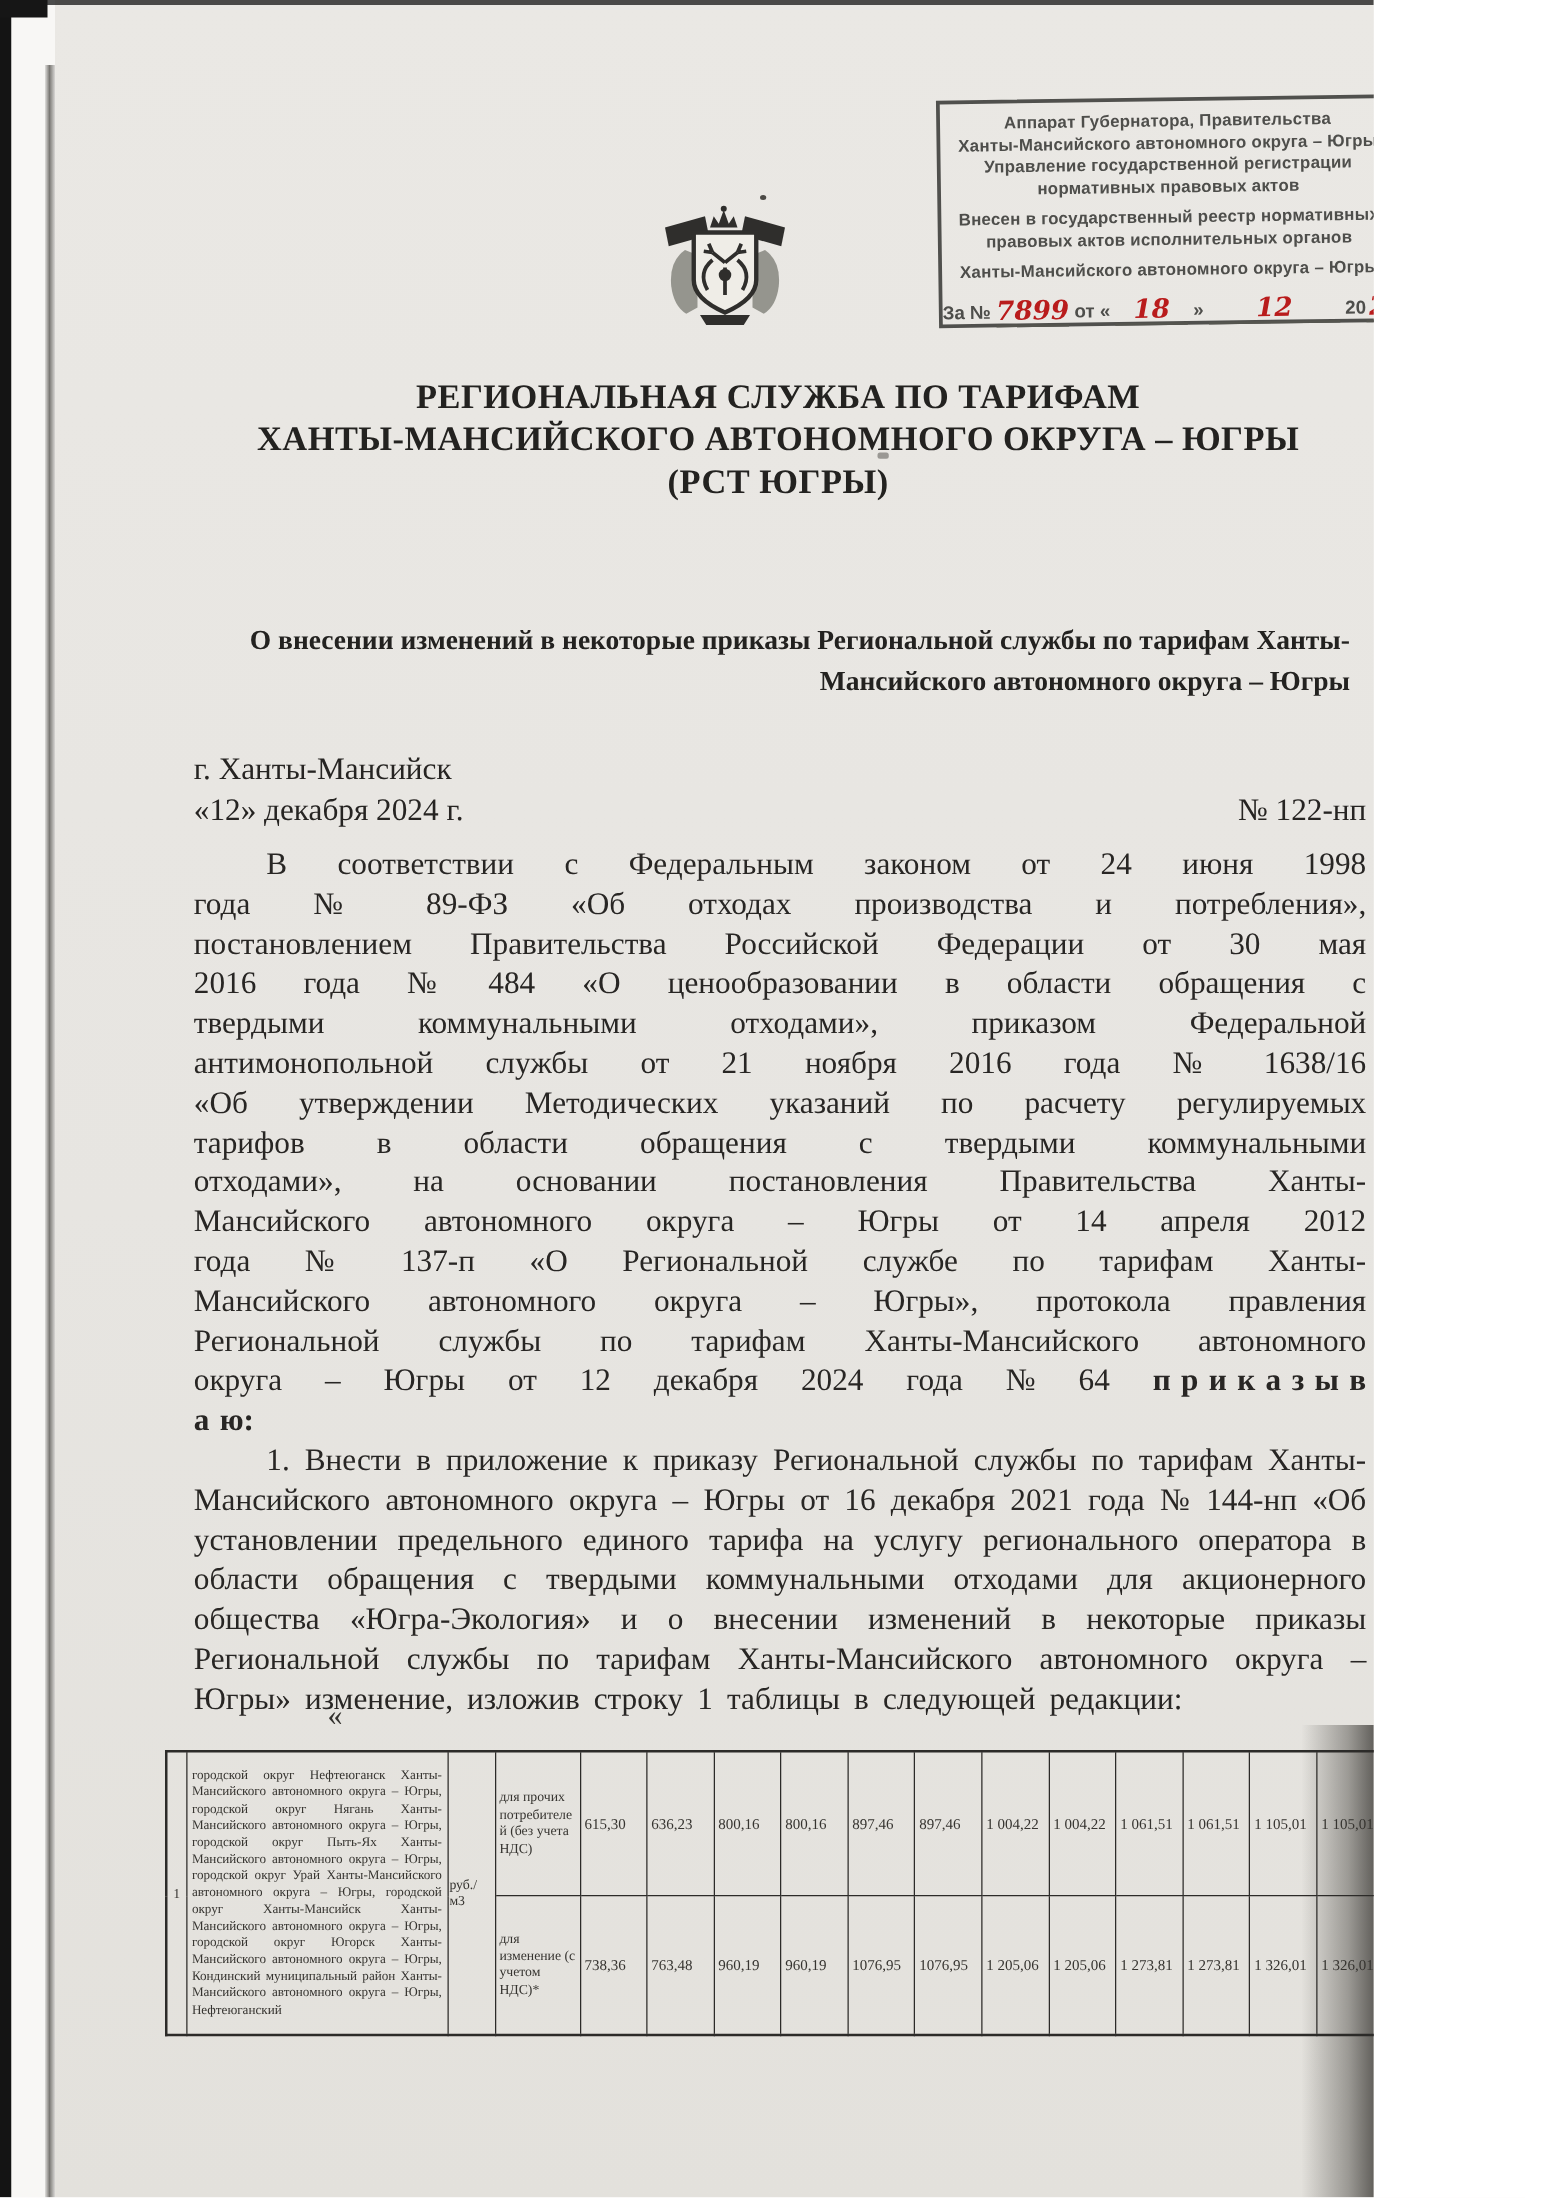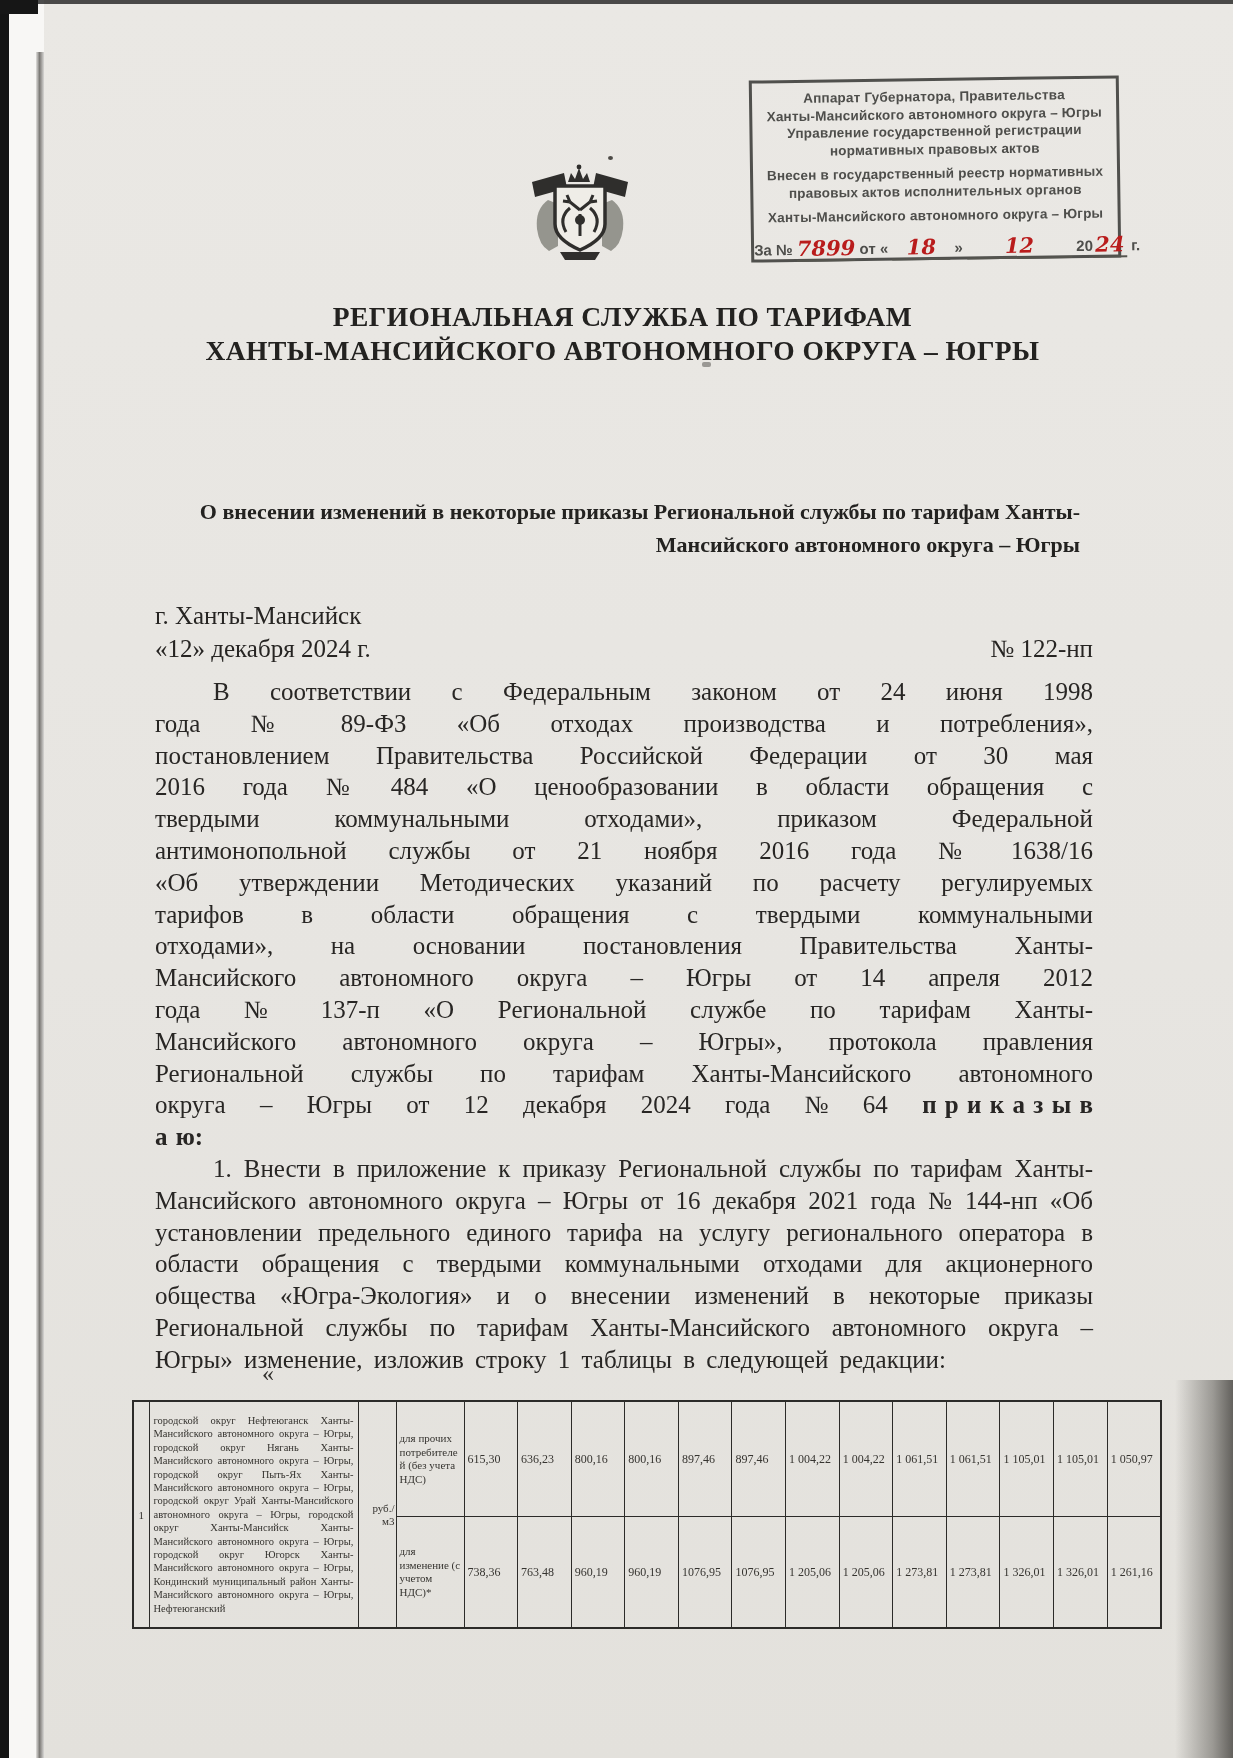--- a/index.html
+++ b/index.html
@@ -1,16 +1,16 @@
 <!DOCTYPE html>
 <html><head>
 <meta charset="utf-8">
 <style>
   html,body{margin:0;padding:0;background:#ffffff;}
-  #page{position:relative;width:1233px;height:1758px;overflow:hidden;
+  #page{position:relative;width:1099px;height:1758px;overflow:hidden;
         background:#f8f7f5;font-family:"Liberation Serif", serif;color:#262422;}
 
   
   .scan-left-bar{position:absolute;left:0;top:0;width:9px;height:100%;background:#141414;}
   .scan-top-bar{position:absolute;left:0;top:0;width:100%;height:4px;background:rgba(20,20,20,.75);}
   .scan-corner{position:absolute;left:0;top:0;width:38px;height:14px;background:#161616;}
   .page-edge-shadow{position:absolute;left:36px;top:52px;width:8px;height:1706px;
         background:linear-gradient(to right,rgba(90,88,84,.15),#7a7874 45%,rgba(90,88,84,.2));filter:blur(.5px);}
   .paper{position:absolute;left:44px;top:0;width:1189px;height:1758px;
         background:linear-gradient(180deg,#eae8e4 0%,#e7e5e1 55%,#e3e1dc 100%);}
@@ -60,21 +60,21 @@
   .open-quote{position:absolute;left:262px;top:1360px;font-size:24px;color:#33312e;}
 
   
   .tariff-table{position:absolute;left:132px;top:1400px;width:1028px;
         border-collapse:collapse;table-layout:fixed;color:#363430;
         font-family:"Liberation Serif", serif;}
   .tariff-table td{border:1.5px solid #2c2b29;overflow:hidden;}
   .tariff-table{border:2px solid #2c2b29;}
   .c-num{font-size:11px;text-align:center;vertical-align:middle;}
   .c-terr{font-size:10.5px;line-height:13.4px;text-align:justify;padding:12px 4px;vertical-align:top;word-spacing:1px;}
-  .c-unit{font-size:11px;line-height:13px;text-align:right;vertical-align:middle;padding:1px;overflow-wrap:anywhere;margin-left:14px;}
+  .c-unit{font-size:11px;line-height:13px;text-align:left;vertical-align:middle;padding:1px;overflow-wrap:anywhere;margin-left:14px;}
   .c-label{font-size:11px;line-height:13.5px;text-align:left;padding:2px 3px;vertical-align:middle;overflow-wrap:anywhere;}
   .c-val{font-size:12px;text-align:left;padding:2px 3px;vertical-align:middle;white-space:nowrap;font-family:Liberation Serif, serif;}
   .row-a{height:112px;}
   .row-b{height:108px;}
 </style>
 </head>
 <body>
 
 <div id="page">
 
@@ -127,20 +127,21 @@
       <path d="M48,74 q-8,-14 4,-24"></path>
       <path d="M76,74 q8,-14 -4,-24"></path>
     </g>
     <circle cx="62" cy="62" r="5" fill="#2f2e2c"></circle>
     <path d="M42,94 h40 l-5,8 h-30 z" fill="#2f2e2c"></path>
   </svg>
 
   <div class="title-block">
     <div>РЕГИОНАЛЬНАЯ СЛУЖБА ПО ТАРИФАМ</div>
     <div>ХАНТЫ-МАНСИЙСКОГО АВТОНОМНОГО ОКРУГА – ЮГРЫ</div>
+    <div>(РСТ ЮГРЫ)</div>
   </div>
 
 
   <div class="subject">О внесении изменений в некоторые приказы Региональной службы по тарифам Ханты-Мансийского автономного округа – Югры</div>
 
   <div class="meta-city">г. Ханты-Мансийск</div>
   <div class="meta-date">«12» декабря 2024 г.</div>
   <div class="doc-number">№ 122-нп</div>
 
   <div class="body-text">

